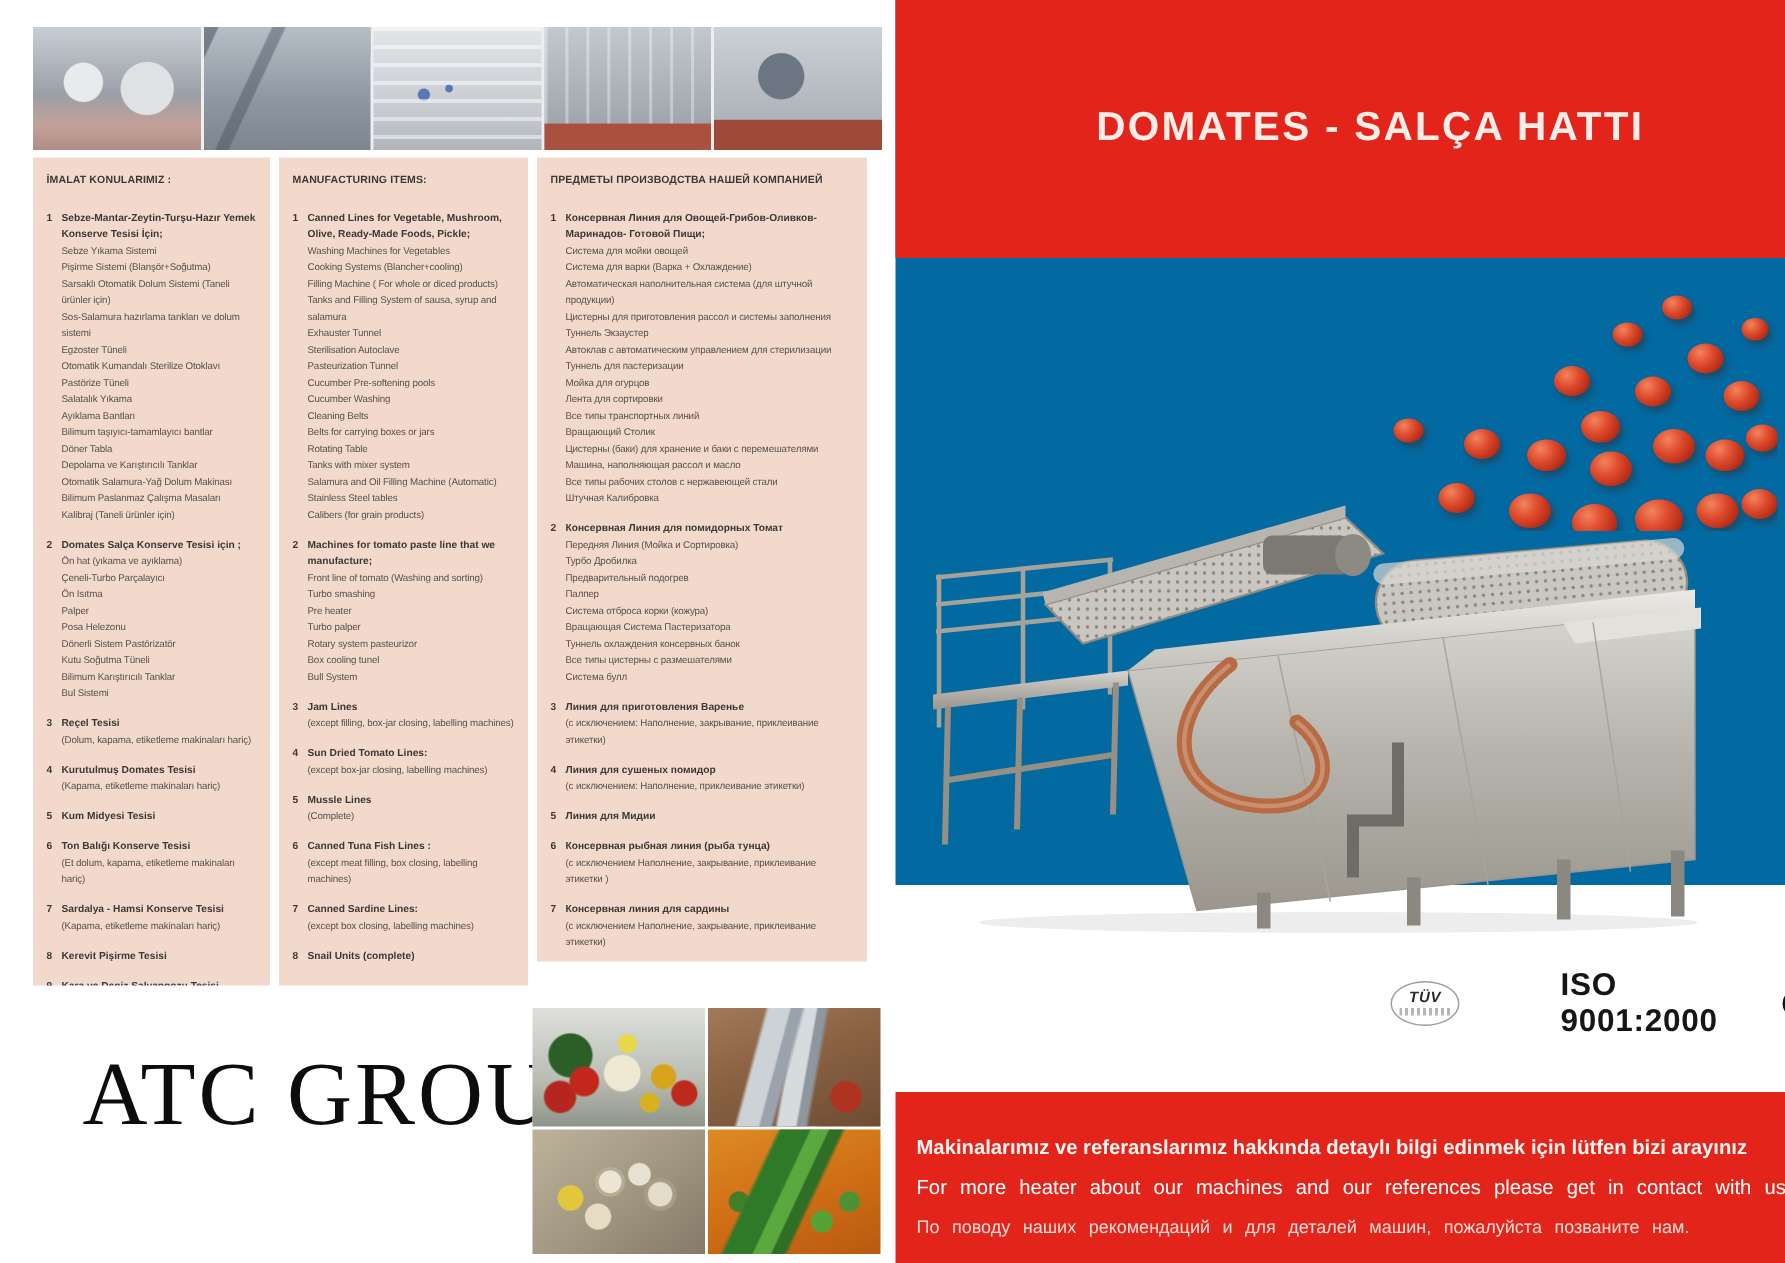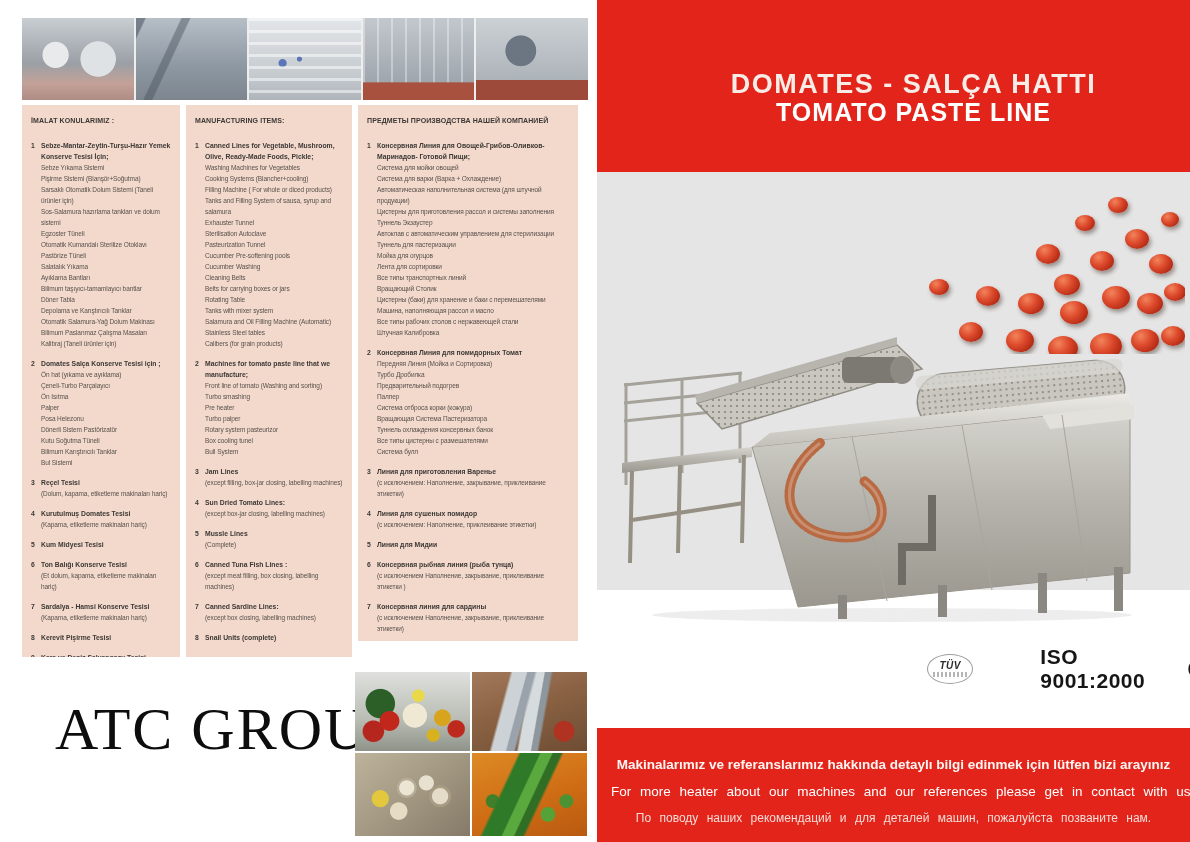--- a/index.html
+++ b/index.html
@@ -77,21 +77,21 @@
   .peas{background:
     linear-gradient(115deg, rgba(0,0,0,0) 30%, #2f7a28 32% 44%, #5aa93e 45% 52%, #2f6e24 53% 58%, rgba(0,0,0,0) 60%),
     radial-gradient(circle at 30% 72%, #4c9232 0 7%, rgba(0,0,0,0) 8%),
     radial-gradient(circle at 18% 58%, #417f2b 0 6%, rgba(0,0,0,0) 7%),
     radial-gradient(circle at 44% 84%, #4c9232 0 6%, rgba(0,0,0,0) 7%),
     radial-gradient(circle at 66% 74%, #55a238 0 7%, rgba(0,0,0,0) 8%),
     radial-gradient(circle at 82% 58%, #4c9232 0 6%, rgba(0,0,0,0) 7%),
     linear-gradient(160deg,#dd8a25 0%,#cf6d15 55%,#b85a10 100%);}
 
   
-  .right-page{position:absolute;left:597px;top:0;width:593px;height:590px;background:#e5e5e5;}
+  .right-page{position:absolute;left:597px;top:0;width:593px;height:590px;background:#0369a1;}
   .band-top{position:absolute;left:0;top:0;width:593px;height:172px;background:var(--red);}
   .titles{padding-top:70px;padding-left:40px;text-align:center;line-height:28px;}
   .title-l1{font-size:27px;font-weight:bold;color:#f8ece7;letter-spacing:1.5px;}
   .title-l2{font-size:25px;font-weight:bold;color:#ffffff;letter-spacing:1px;}
   .title-l3{font-size:24px;font-weight:bold;color:#efc9bf;letter-spacing:.5px;}
 
   .tomato-photo{position:absolute;left:290px;top:176px;width:298px;height:178px;overflow:hidden;
     background:
       linear-gradient(160deg, rgba(255,255,255,.35) 0%, rgba(0,0,0,0) 40%, rgba(0,0,0,.08) 100%),
       repeating-linear-gradient(135deg,#b9b9b2 0 3px,#ececе7 3px 8px,#f8f8f5 8px 13px,#cfcfc8 13px 17px);
@@ -106,21 +106,21 @@
 
   .cert-row{position:absolute;left:330px;top:645px;display:flex;align-items:center;gap:24px;}
   .tuv-oval{width:56px;height:30px;border:1.6px solid #9c9c9c;border-radius:50%;position:relative;
     display:flex;flex-direction:column;align-items:center;justify-content:center;background:#fff;}
   .tuv-text{font-size:10px;font-weight:bold;color:#2a2a2a;font-style:italic;line-height:10px;letter-spacing:.5px;}
   .tuv-squiggle{width:34px;height:5px;margin-top:1px;
     background:repeating-linear-gradient(90deg,#b5b5b5 0 2px,rgba(0,0,0,0) 2px 4px);}
   .iso-text{font-size:21px;font-weight:bold;color:#161616;letter-spacing:.5px;margin-left:43px;}
 
   .band-bottom{position:absolute;left:0;top:728px;width:593px;height:114px;background:var(--red);
-    padding:23px 14px 0 14px;text-align:center;}
+    padding:23px 14px 0 14px;text-align:left;}
   .foot-line{line-height:27px;white-space:nowrap;}
   .foot-tr{font-size:13.5px;font-weight:bold;color:#fdf5f2;}
   .foot-en{font-size:13.5px;color:#ffffff;word-spacing:5px;}
   .foot-ru{font-size:12px;color:#f6ddd7;word-spacing:5px;}
 </style>
 </head>
 <body>
 
 <div class="sheet">
 
@@ -430,21 +430,20 @@
       <div class="snail"></div>
       <div class="peas"></div>
     </div>
   </div>
 
   <div class="right-page">
 
     <div class="band-top">
       <div class="titles">
         <div class="title-l1">DOMATES - SALÇA HATTI</div>
-        <div class="title-l2">TOMATO PASTE LINE</div>
       </div>
     </div>
 
     <div class="tomato-photo">
         <div class="tomato" style="left: 50%; top: 38%; width: 24px; height: 20px;"></div>
         <div class="tomato" style="left: 63%; top: 22%; width: 20px; height: 16px;"></div>
         <div class="tomato" style="left: 74%; top: 12%; width: 20px; height: 16px;"></div>
         <div class="tomato" style="left: 56%; top: 55%; width: 26px; height: 21px;"></div>
         <div class="tomato" style="left: 68%; top: 42%; width: 24px; height: 20px;"></div>
         <div class="tomato" style="left: 80%; top: 30%; width: 24px; height: 20px;"></div>

